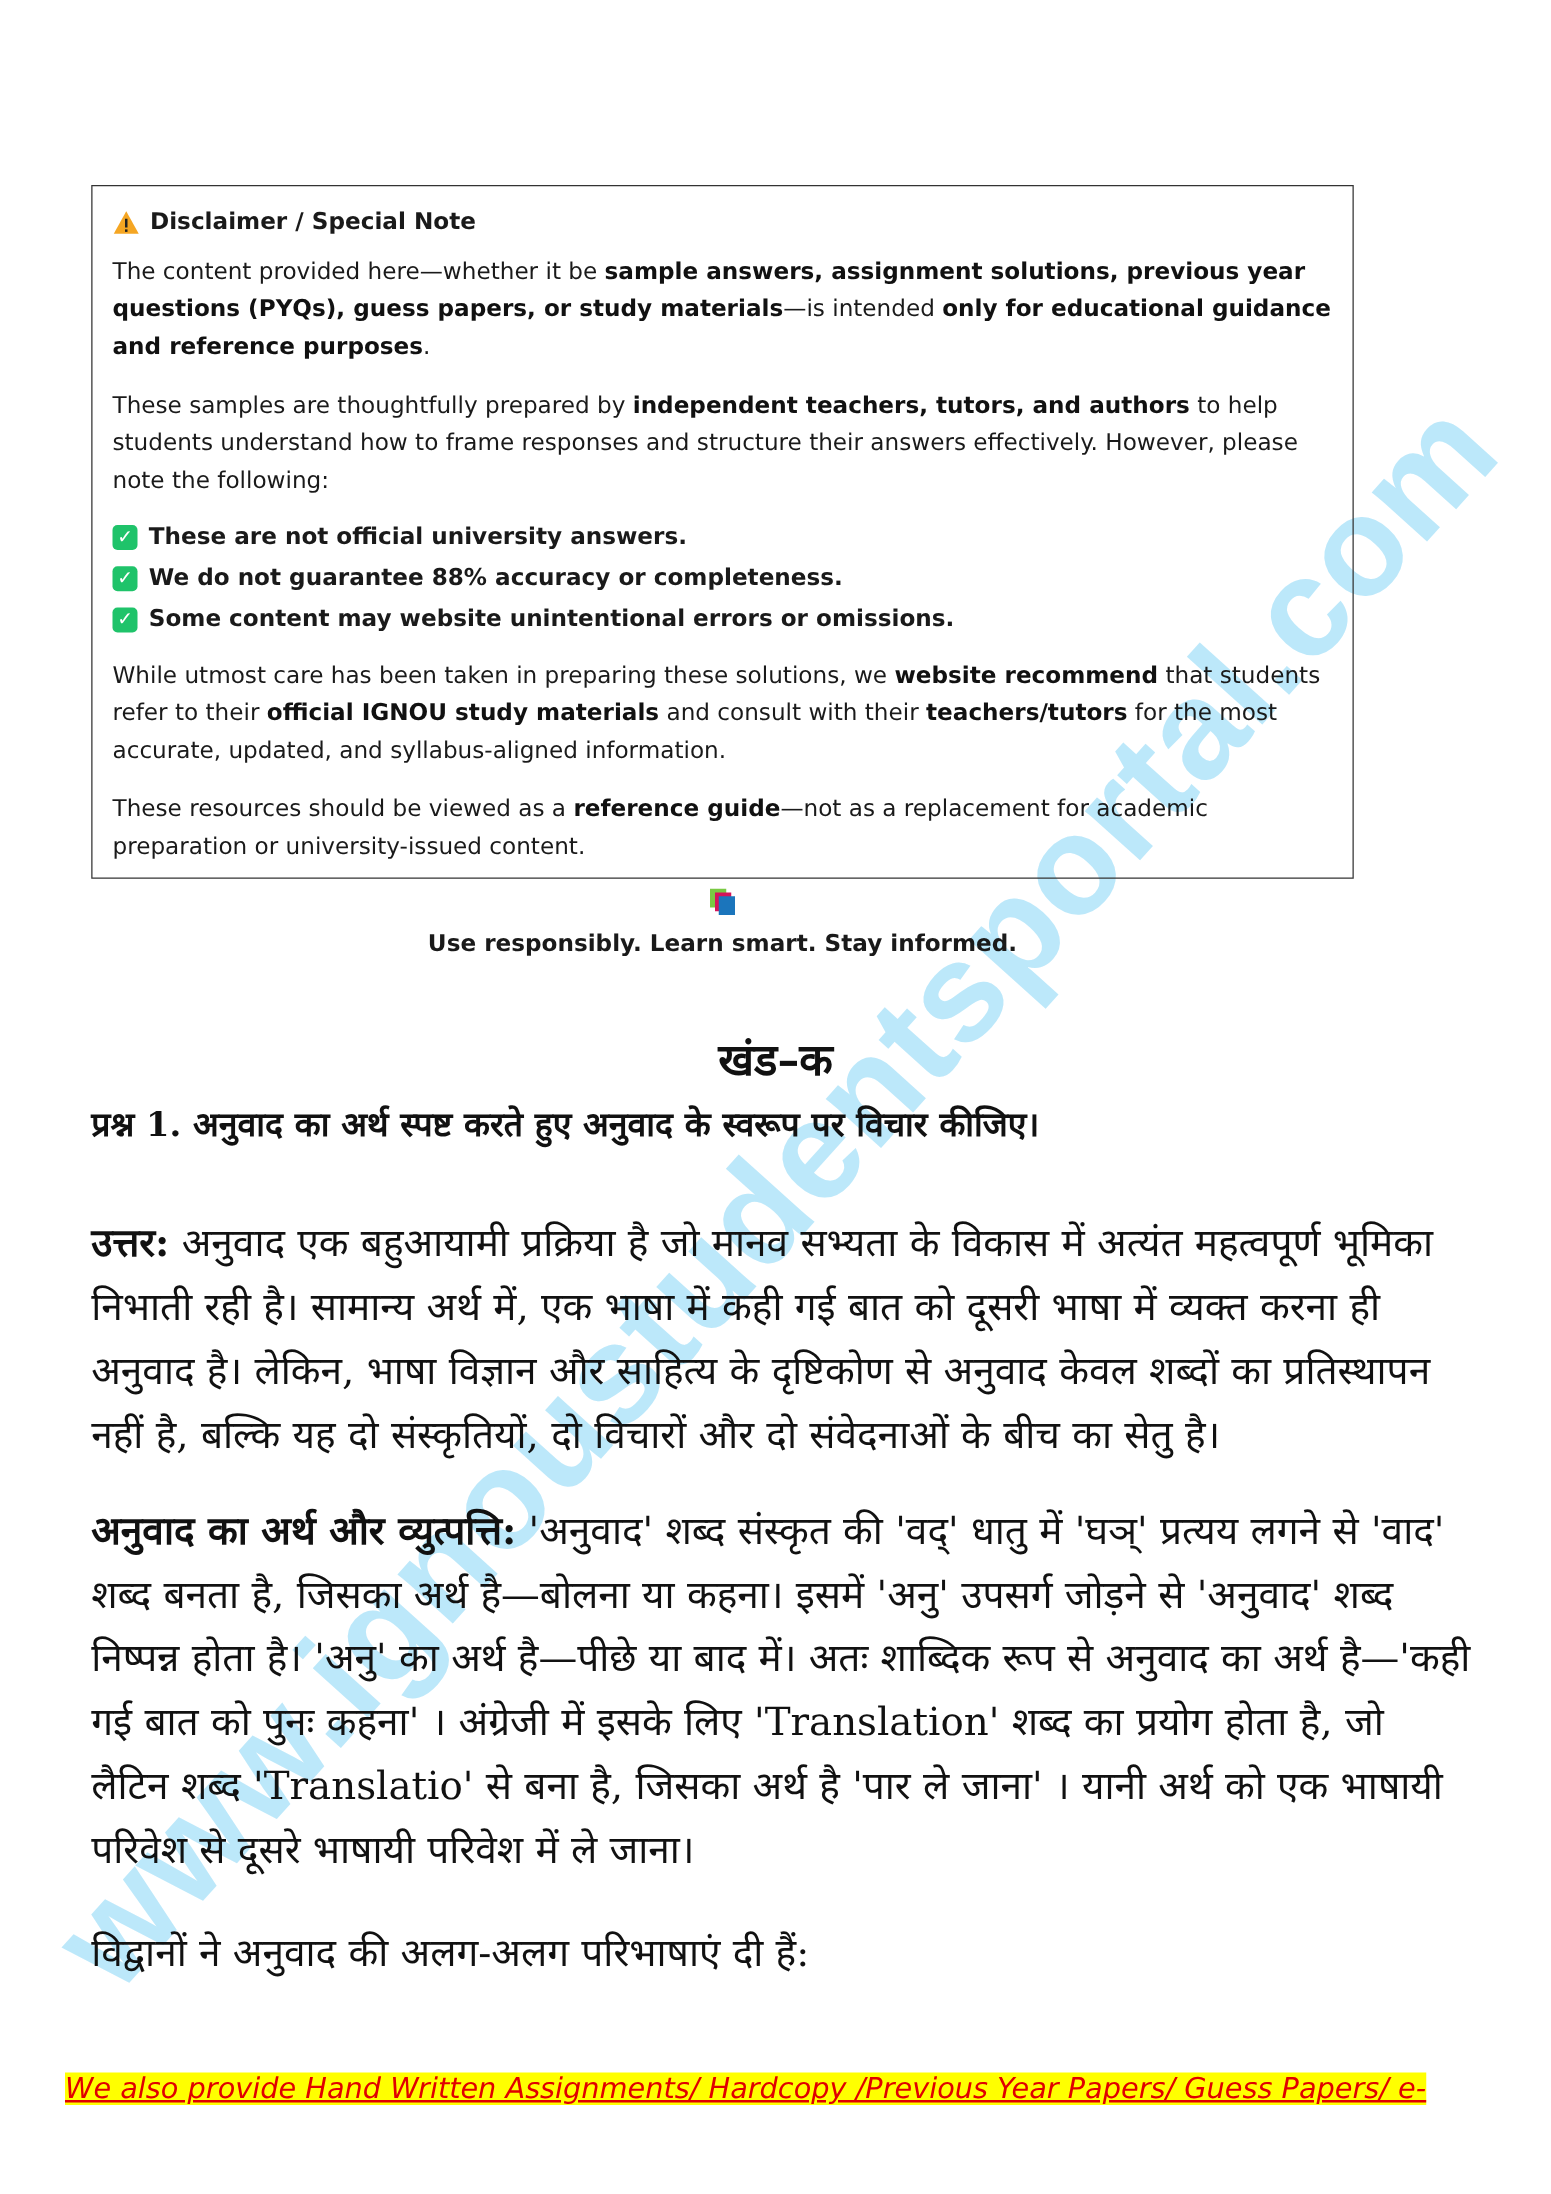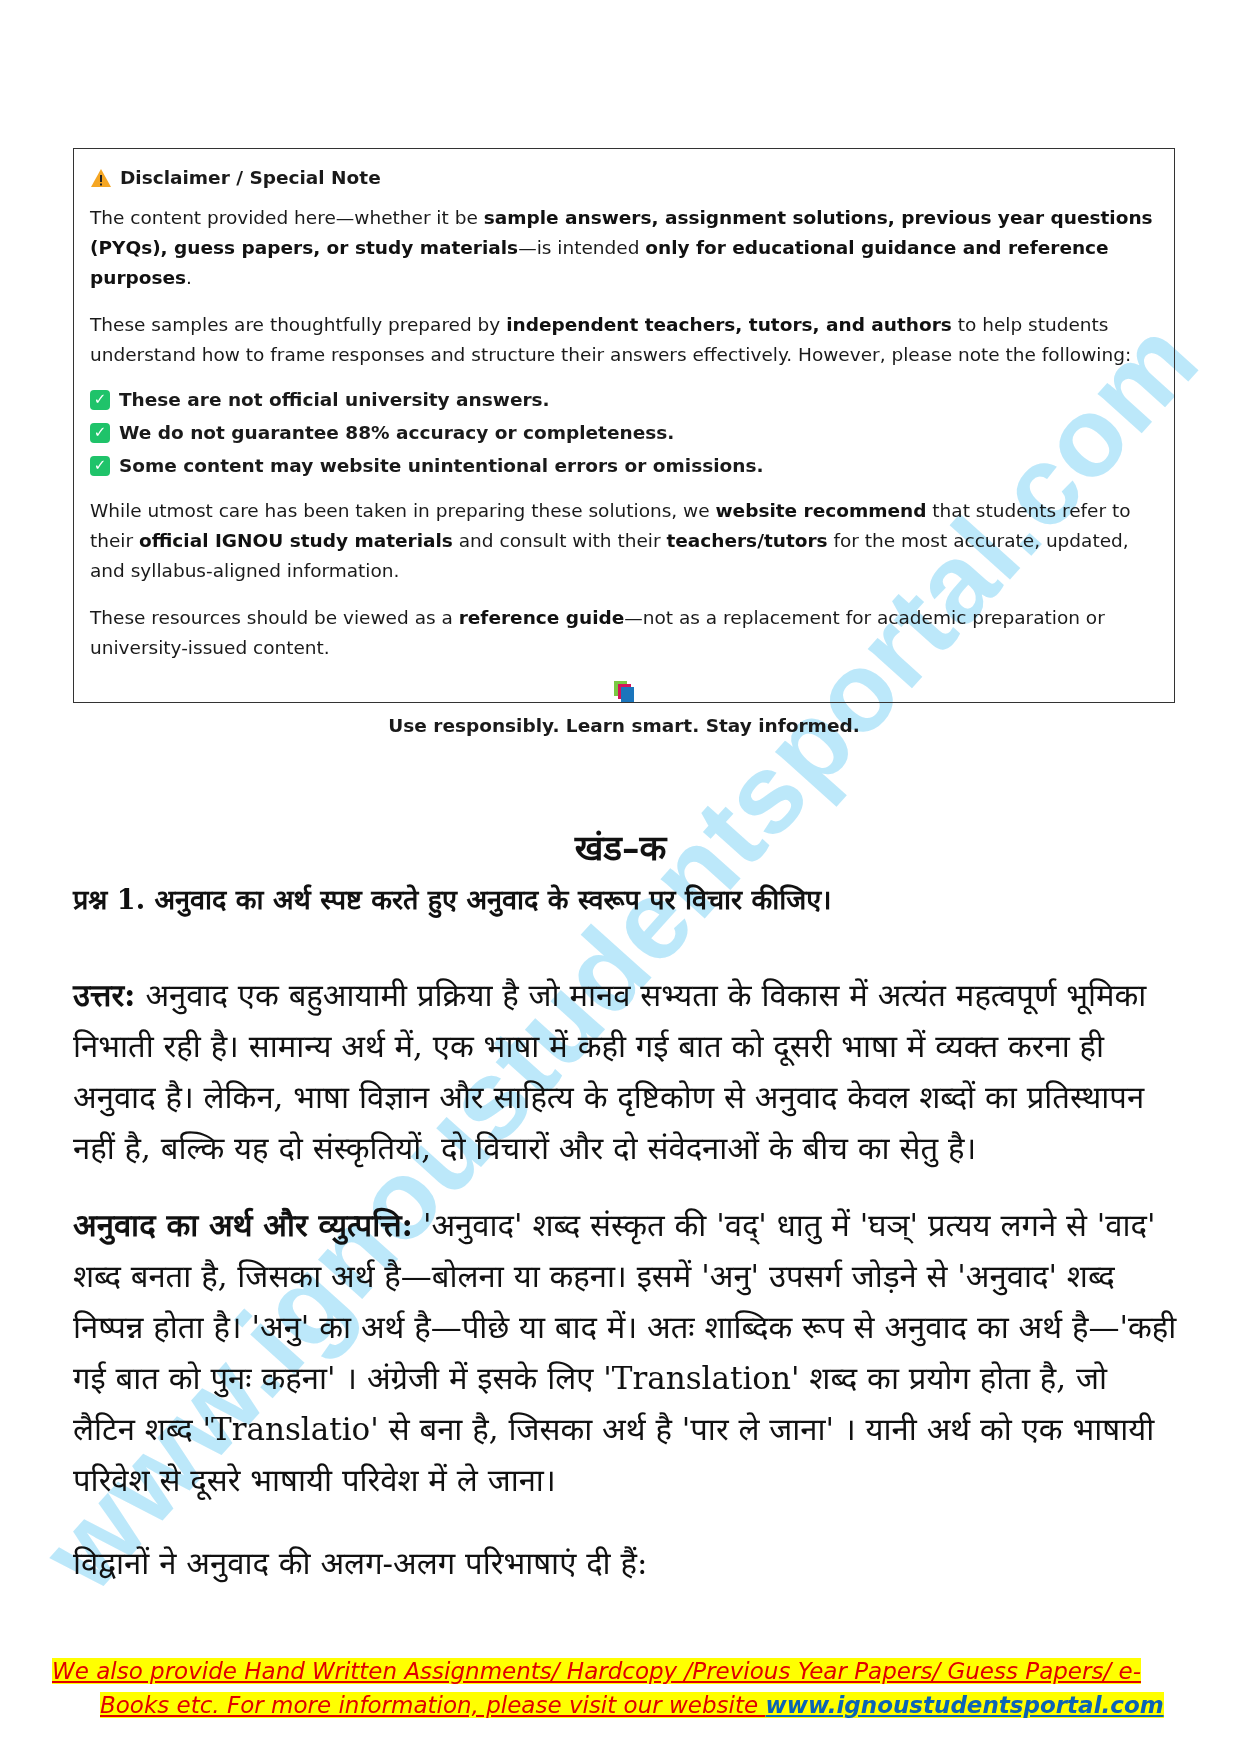--- a/index.html
+++ b/index.html
@@ -10,21 +10,21 @@
       position: absolute;
       left: 620px; top: 955px;
       transform: translate(-50%, -50%) rotate(-48deg);
       font-family: "Liberation Sans", sans-serif;
       font-size: 112px; font-weight: bold;
       color: #b9e7fa; white-space: nowrap; letter-spacing: 1px;
       z-index: 0; pointer-events: none; opacity: 0.95;
     }
 
     .disclaimer {
-      position: absolute; left: 73px; top: 148px; width: 1102px; height: 555px;
+      position: absolute; left: 73px; top: 148px; width: 1010px; height: 555px;
       border: 1.5px solid #333; box-sizing: border-box;
       padding: 14px 16px 0 16px;
       font-family: "DejaVu Sans", sans-serif; font-size: 18.5px; line-height: 30px;
       color: #1a1a1a; z-index: 1; background: transparent;
     }
     .disclaimer p { margin: 0 0 17px 0; }
     .disclaimer b { font-weight: bold; color: #111; }
     .disc-title { display: flex; align-items: center; gap: 8px; font-weight: bold; margin-bottom: 10px !important; }
     .warn-icon { width: 22px; height: 20px; display: inline-block; }
     .checks { margin: -4px 0 14px 0; }
@@ -115,16 +115,15 @@
   <div class="hindi question">प्रश्न 1. अनुवाद का अर्थ स्पष्ट करते हुए अनुवाद के स्वरूप पर विचार कीजिए।</div>
 
   <p class="hindi para p1" style="margin:0;"><b>उत्तर:</b><span> अनुवाद एक बहुआयामी प्रक्रिया है जो मानव सभ्यता के विकास में अत्यंत महत्वपूर्ण भूमिका निभाती रही है। सामान्य अर्थ में, एक भाषा में कही गई बात को दूसरी भाषा में व्यक्त करना ही अनुवाद है। लेकिन, भाषा विज्ञान और साहित्य के दृष्टिकोण से अनुवाद केवल शब्दों का प्रतिस्थापन नहीं है, बल्कि यह दो संस्कृतियों, दो विचारों और दो संवेदनाओं के बीच का सेतु है।</span></p>
 
   <p class="hindi para p2" style="margin:0;"><b>अनुवाद का अर्थ और व्युत्पत्ति:</b><span> 'अनुवाद' शब्द संस्कृत की 'वद्' धातु में 'घञ्' प्रत्यय लगने से 'वाद' शब्द बनता है, जिसका अर्थ है—बोलना या कहना। इसमें 'अनु' उपसर्ग जोड़ने से 'अनुवाद' शब्द निष्पन्न होता है। 'अनु' का अर्थ है—पीछे या बाद में। अतः शाब्दिक रूप से अनुवाद का अर्थ है—'कही गई बात को पुनः कहना' । अंग्रेजी में इसके लिए 'Translation' शब्द का प्रयोग होता है, जो लैटिन शब्द 'Translatio' से बना है, जिसका अर्थ है 'पार ले जाना' । यानी अर्थ को एक भाषायी परिवेश से दूसरे भाषायी परिवेश में ले जाना।</span></p>
 
   <p class="hindi para p3" style="margin:0;">विद्वानों ने अनुवाद की अलग-अलग परिभाषाएं दी हैं:</p>
 
   <div class="footer">
     <span class="line"><span class="hl">We also provide Hand Written Assignments/ Hardcopy /Previous Year Papers/ Guess Papers/ e-</span></span>
-    <span class="line l2"><span class="hl">Books etc. For more information, please visit our website </span><a class="link">www.ignoustudentsportal.com</a></span>
   </div>
 
 </div>
 
 </body></html>

